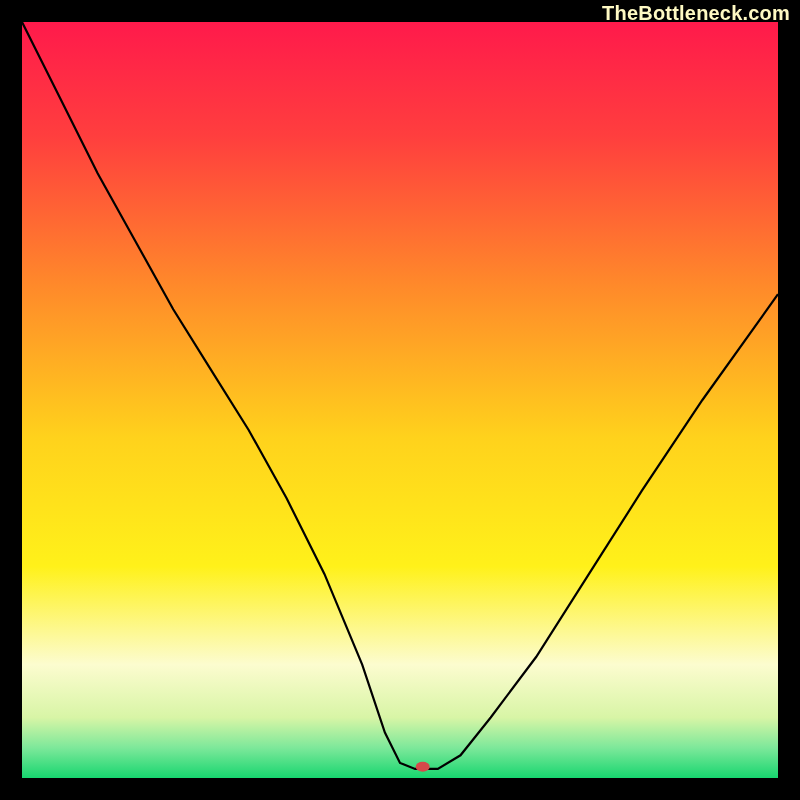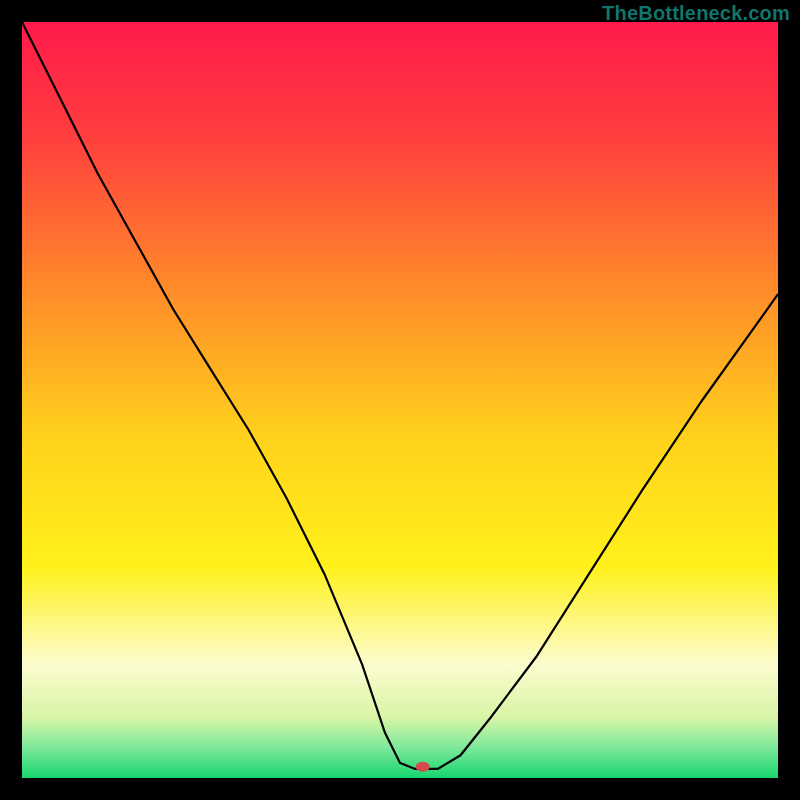--- a/index.html
+++ b/index.html
@@ -14,21 +14,21 @@
   .frame {
     position: relative;
     width: 800px;
     height: 800px;
     background: #000;
   }
   .watermark {
     position: absolute;
     top: 2px;
     right: 10px;
-    color: #0f766e;
+    color: #fef9c3;
     font-size: 20px;
     font-weight: 600;
     letter-spacing: 0.2px;
     z-index: 5;
   }
   .plot-area {
     position: absolute;
     left: 22px;
     top: 22px;
     width: 756px;

